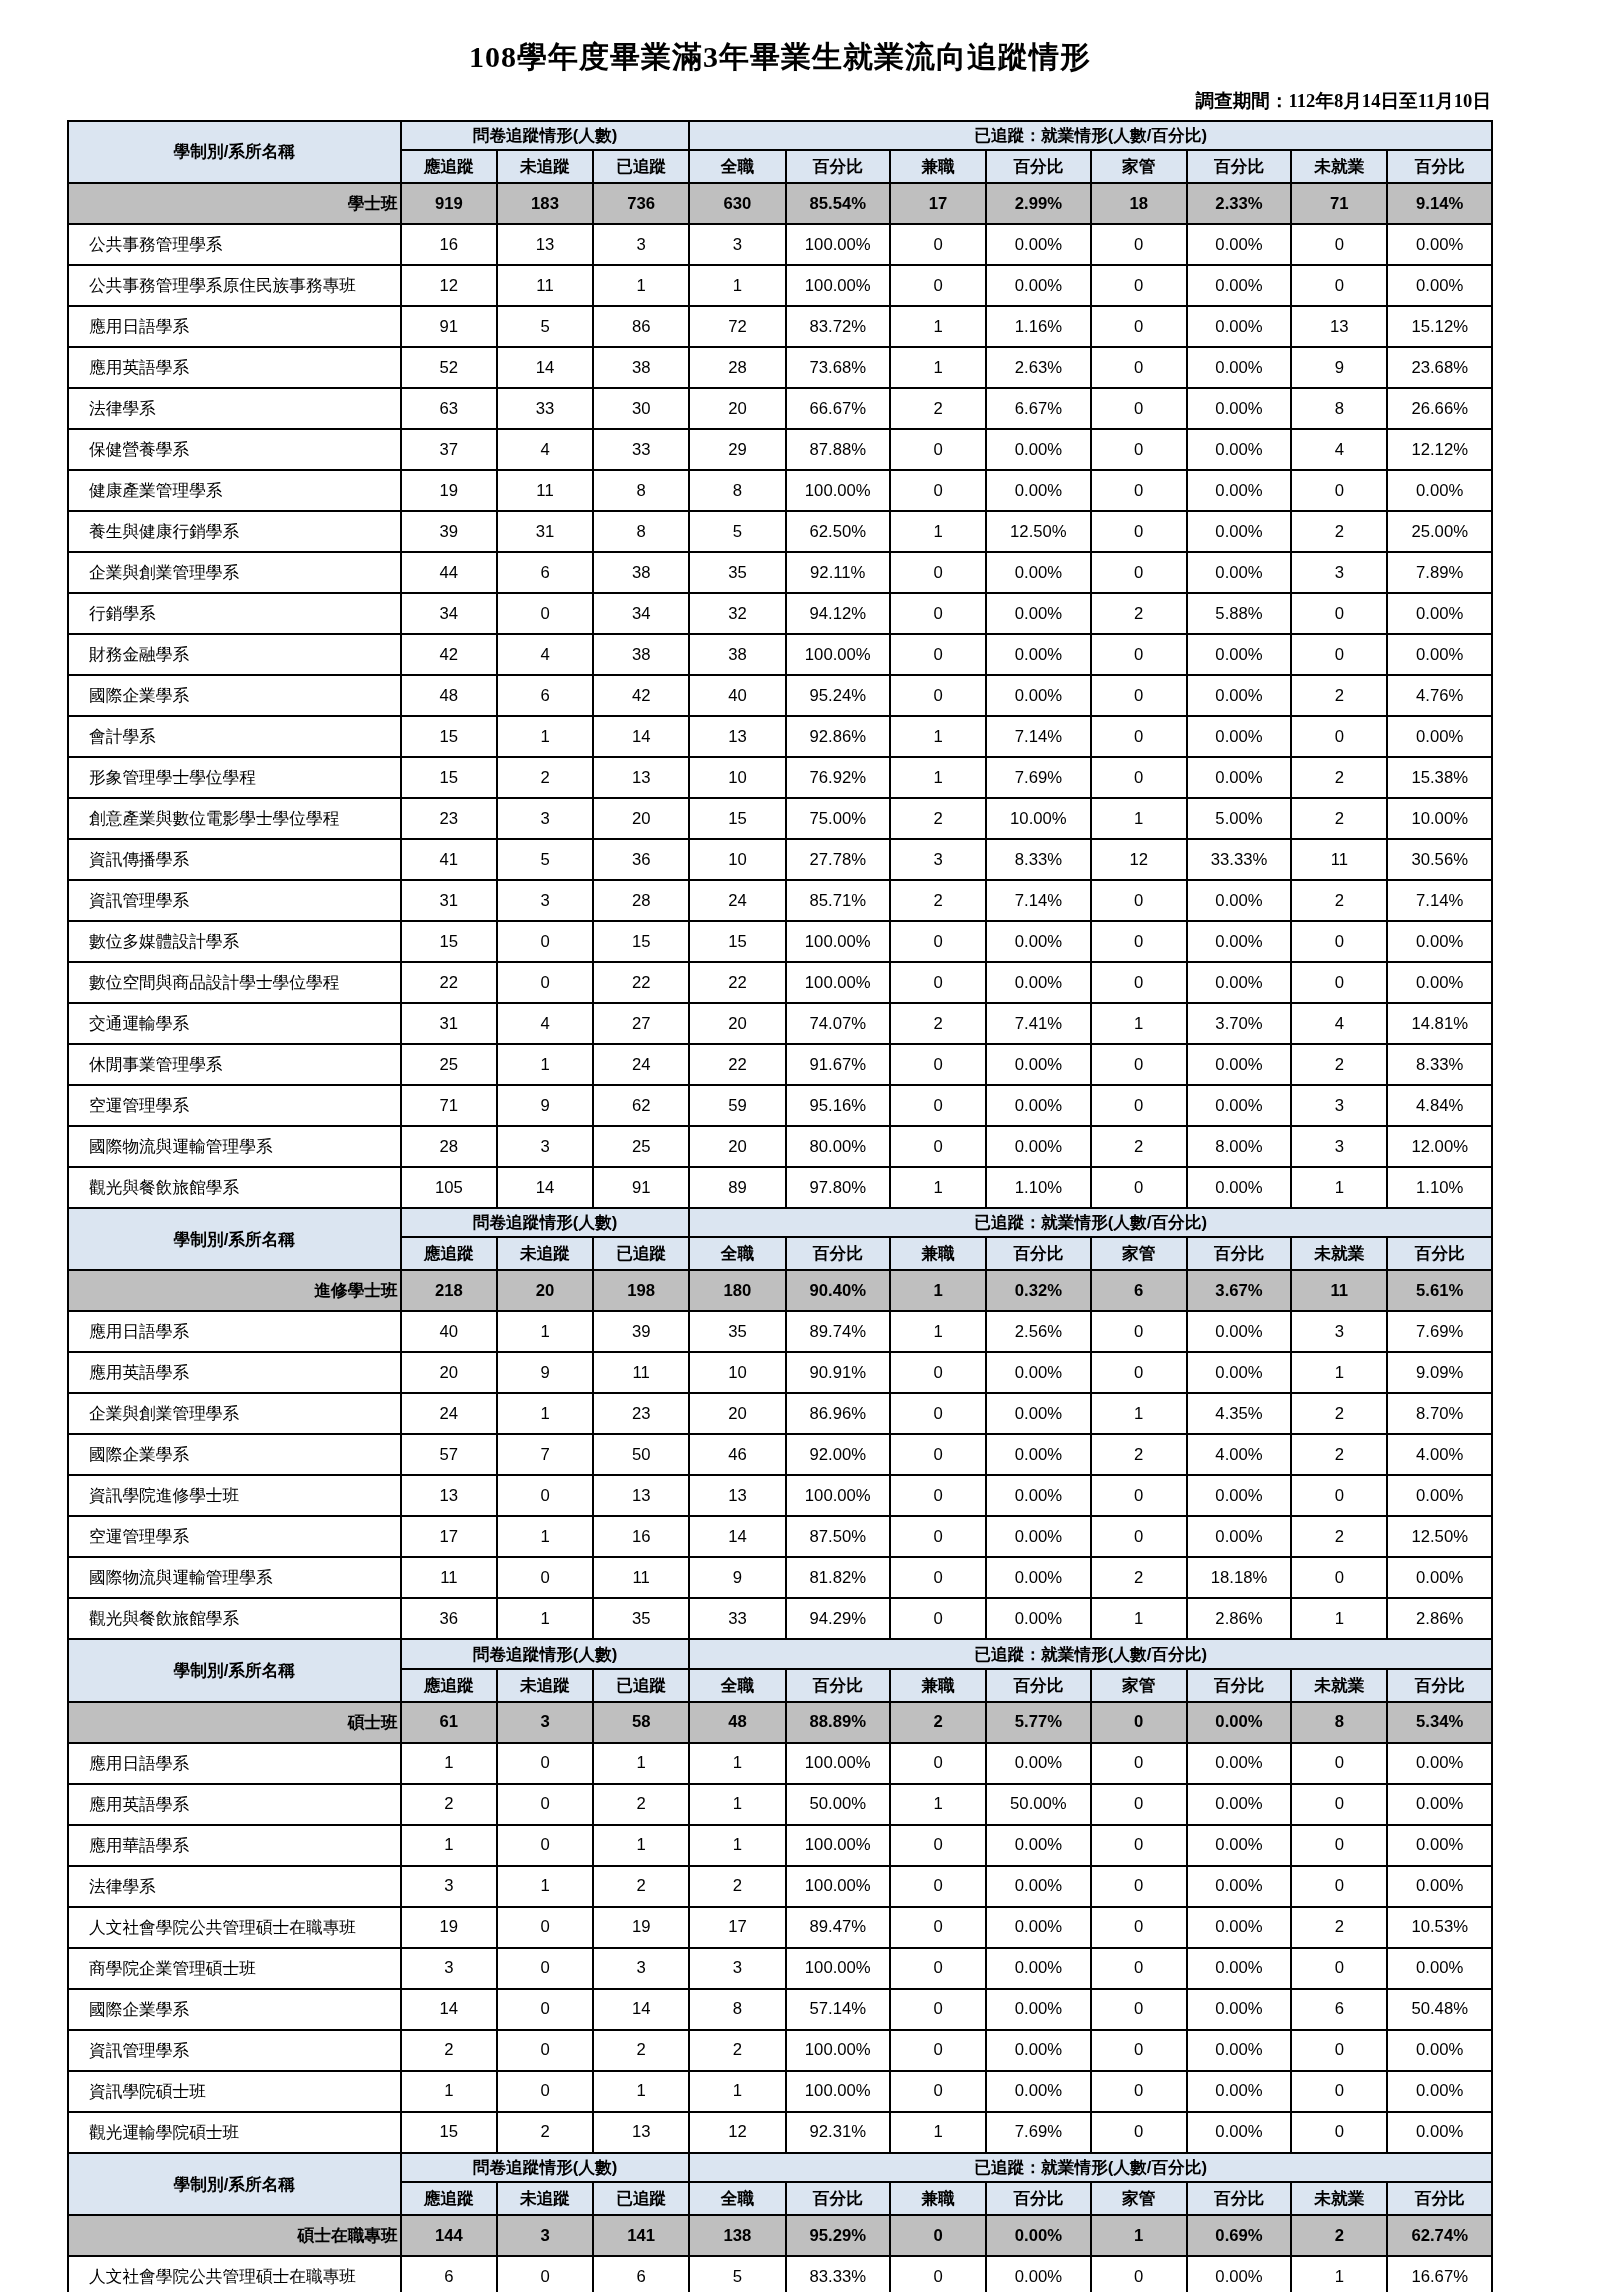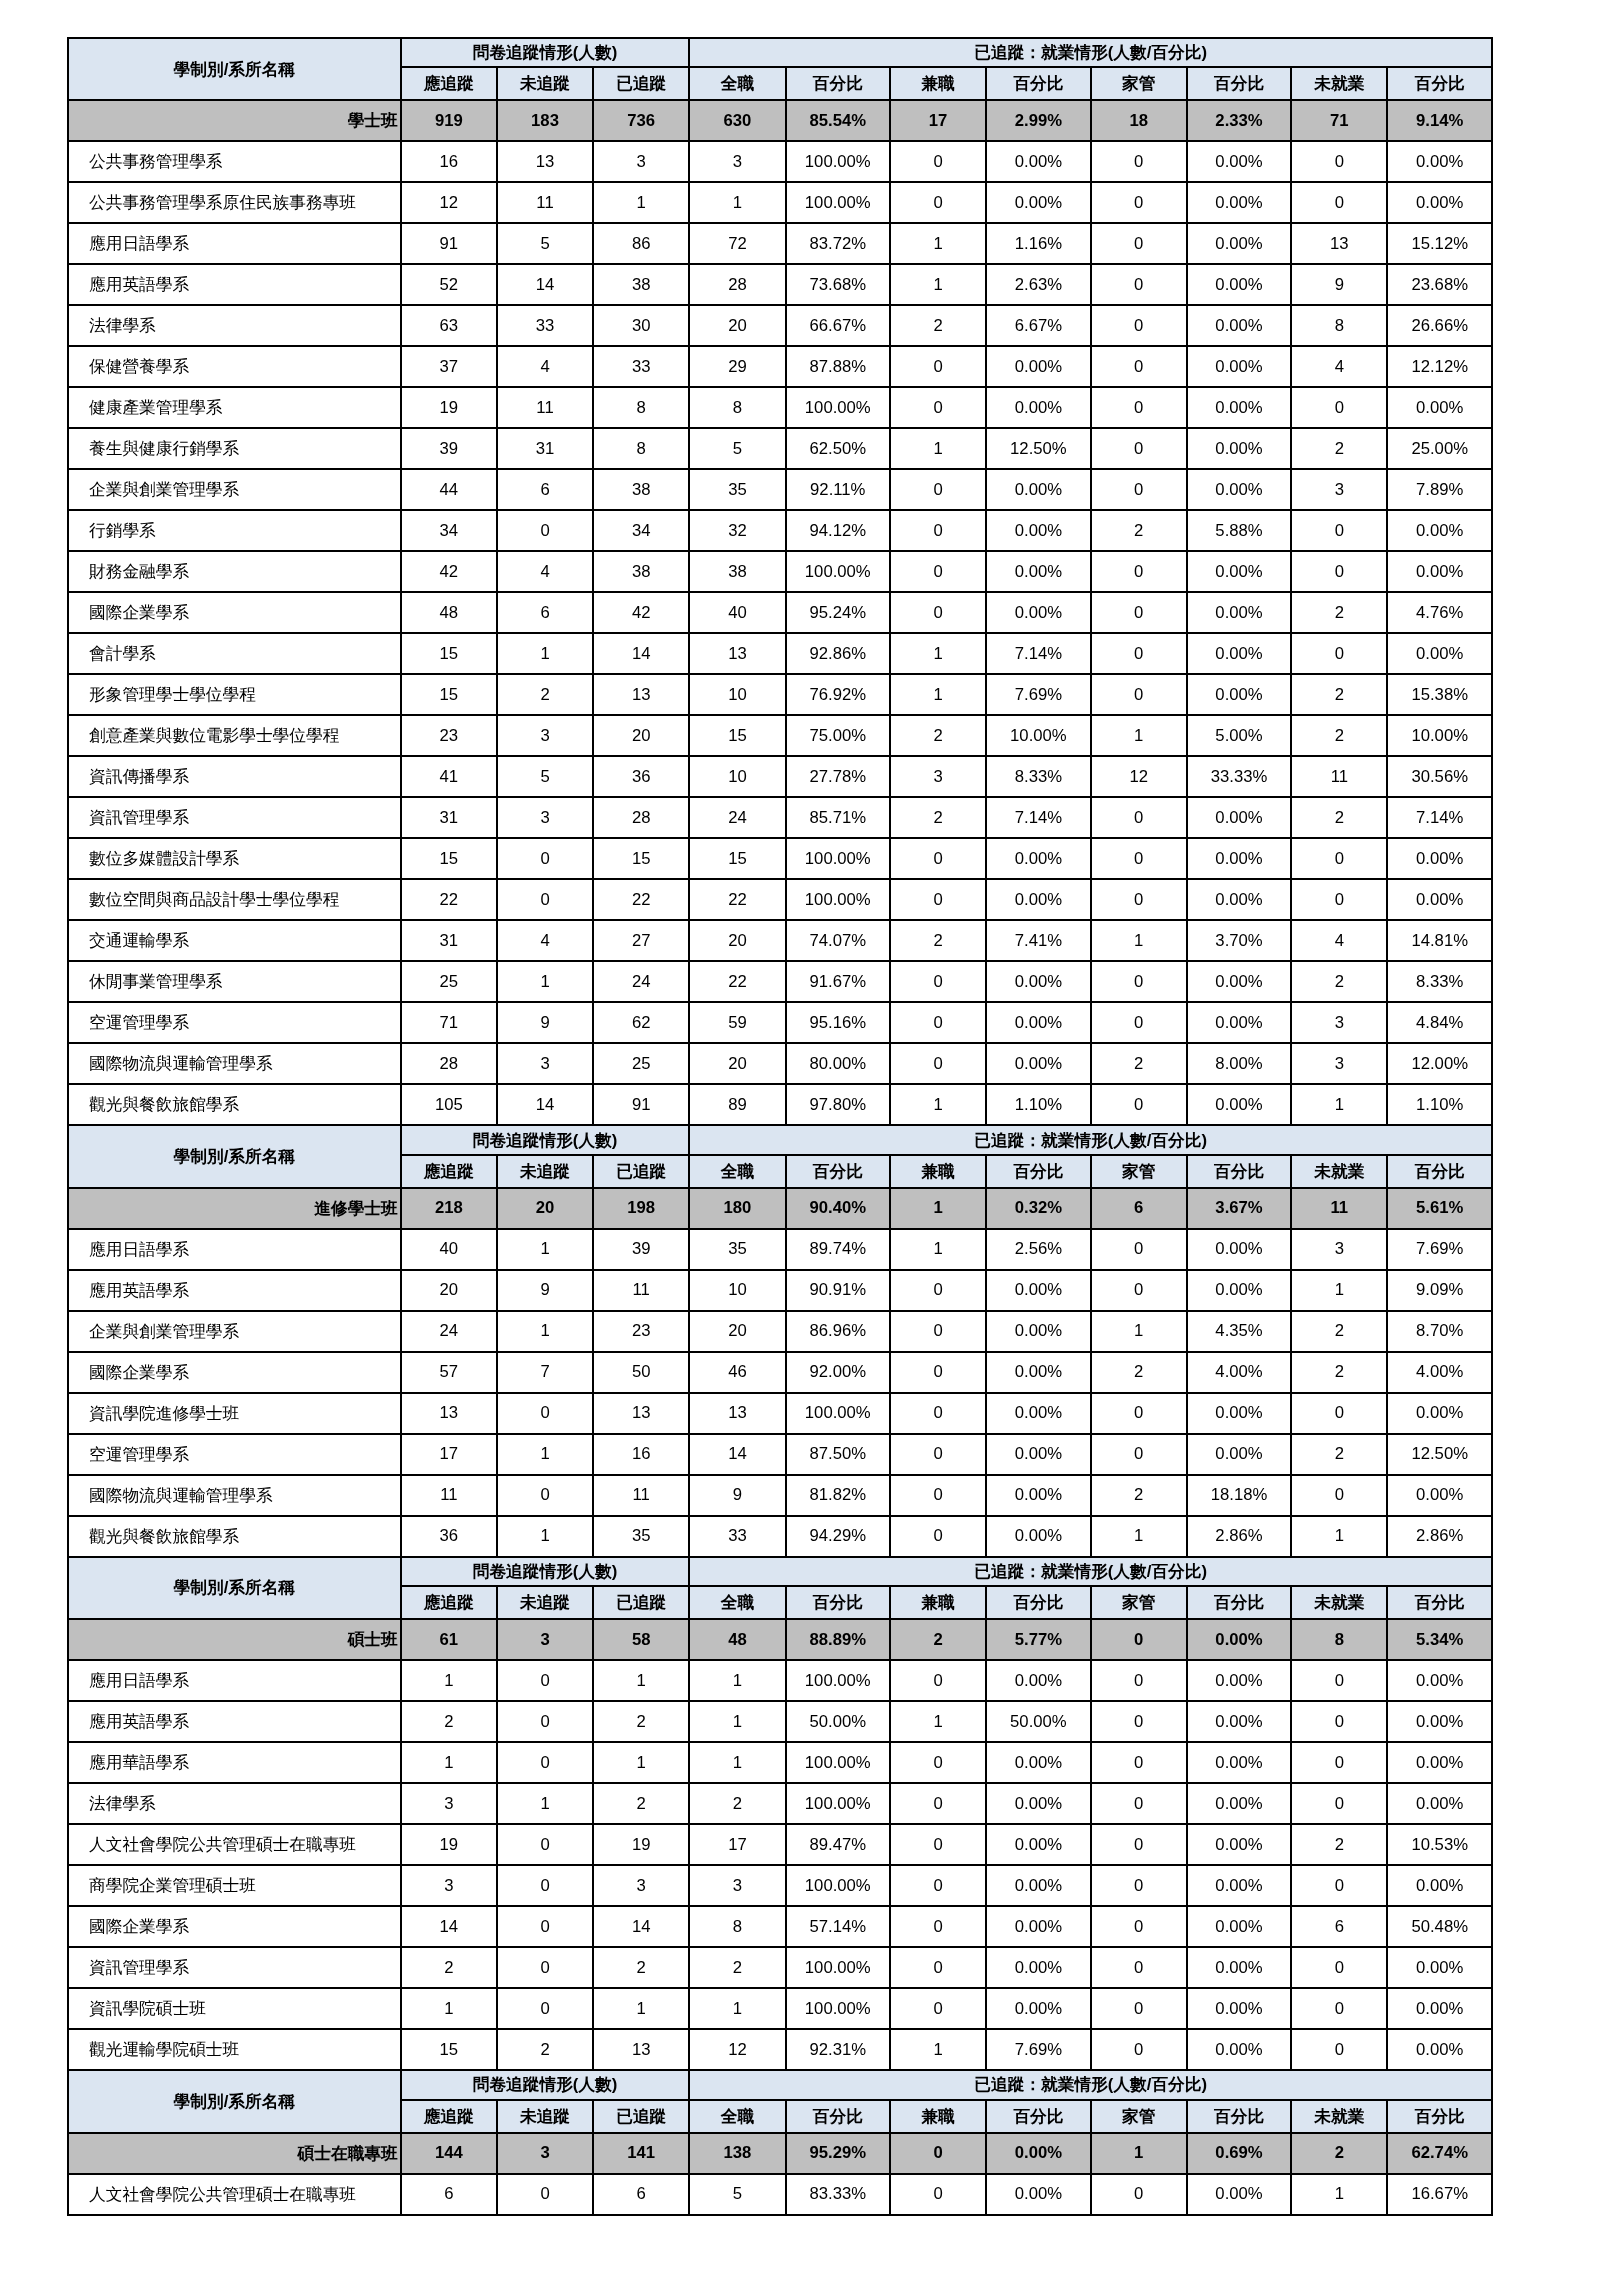--- a/index.html
+++ b/index.html
@@ -41,20 +41,22 @@
   th.name-hdr{font-weight:bold;background:var(--hdr-bg);}
   tr.dept-row td{height:39px;background:#ffffff;}
   tr.dept-row td.name{text-align:left;padding-left:20px;}
   tr.summary-row td{height:39px;background:var(--sum-bg);font-weight:bold;border-top-width:2.9px;border-bottom-width:2.9px;}
   tr.summary-row td.name{text-align:right;padding-left:4.9px;}
 </style>
 </head>
 <body style="--hdr-bg: #DBE5F1; --sum-bg: #BFBFBF; --tot-bg: #DBE5F1;">
 
 <div class="doc">
+  <h1 class="doc-title">108學年度畢業滿3年畢業生就業流向追蹤情形</h1>
+  <div class="survey-period">調查期間：112年8月14日至11月10日</div>
   <table class="track">
     <colgroup>
       <col class="c-name">
         <col class="c-num">
         <col class="c-num">
         <col class="c-num">
       <col class="c-num">
         <col class="c-pct">
         <col class="c-num">
         <col class="c-pct">

